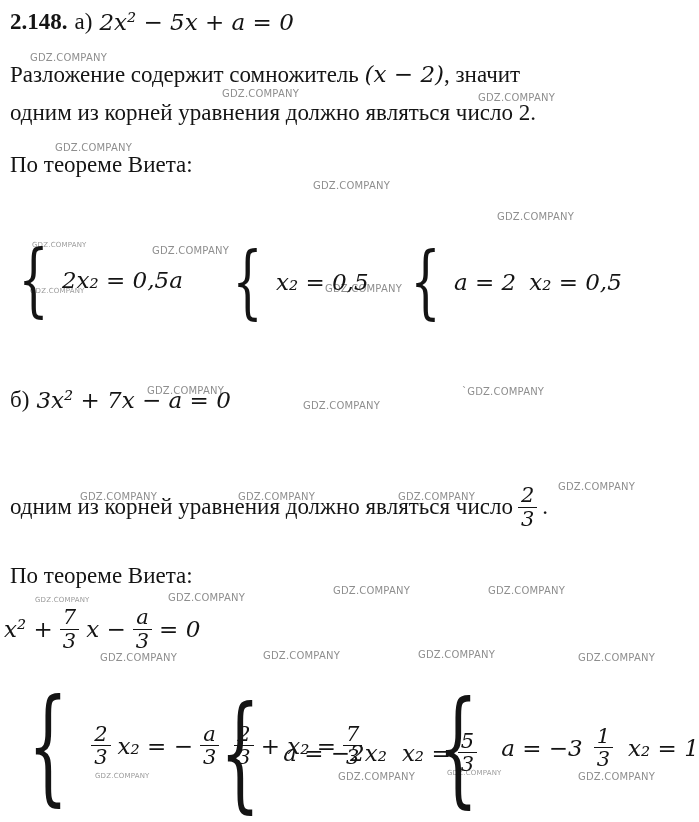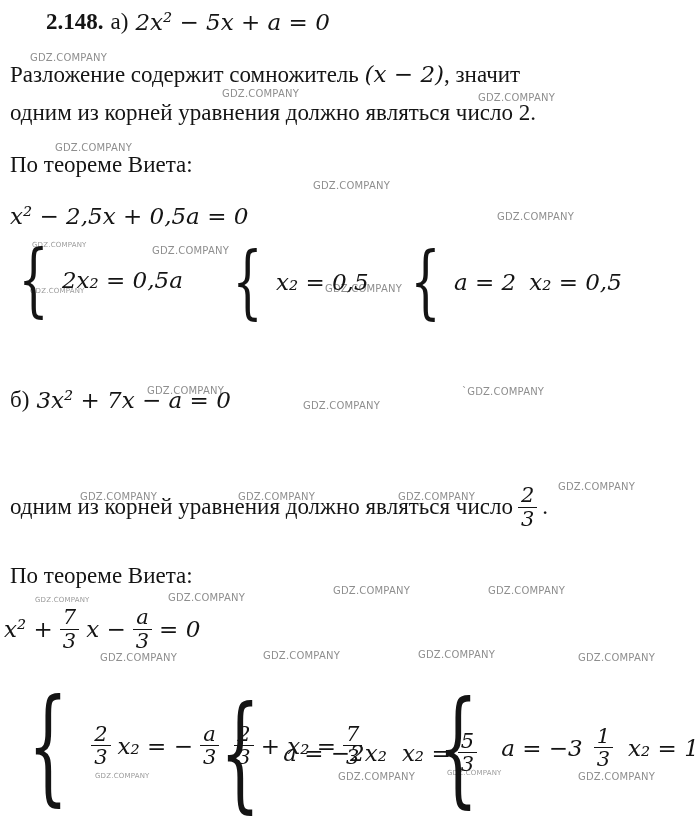--- a/index.html
+++ b/index.html
@@ -51,34 +51,33 @@
   <span class="wm" style="left:488px;top:585px">GDZ.COMPANY</span>
   <span class="wm" style="left:100px;top:652px">GDZ.COMPANY</span>
   <span class="wm" style="left:263px;top:650px">GDZ.COMPANY</span>
   <span class="wm" style="left:418px;top:649px">GDZ.COMPANY</span>
   <span class="wm" style="left:578px;top:652px">GDZ.COMPANY</span>
   <span class="wm sm" style="left:95px;top:772px">GDZ.COMPANY</span>
   <span class="wm" style="left:338px;top:771px">GDZ.COMPANY</span>
   <span class="wm sm" style="left:447px;top:769px">GDZ.COMPANY</span>
   <span class="wm" style="left:578px;top:771px">GDZ.COMPANY</span>
 
-  <div class="abs eq-line" style="left:10px;top:8px;margin-left:36px;">
+  <div class="abs eq-line" style="left:10px;top:8px;">
     <span class="text bold">2.148.</span>
     <span class="text">а)</span>
     <span class="math">2x² − 5x + a = 0</span>
   </div>
 
   <div class="abs text" style="left:10px;top:60px;">
     <span>Разложение содержит сомножитель </span><span class="math">(x − 2)</span><span>, значит</span>
   </div>
   <div class="abs text" style="left:10px;top:99px;">одним из корней уравнения должно являться число 2.</div>
 
   <div class="abs text" style="left:10px;top:151px;">По теореме Виета:</div>
 
-  <div class="abs math" style="left:10px;top:203px;">x² − 2,5x + 0,5a = 0</div>
 
   <div class="abs system" style="left:8px;top:243px;">
     <span class="brace brace-a">{</span>
     <div class="rows">
       <div class="math">2x₂ = 0,5a</div>
     </div>
   </div>
   <div class="abs system" style="left:222px;top:245px;">
     <span class="brace brace-a">{</span>
     <div class="rows">

